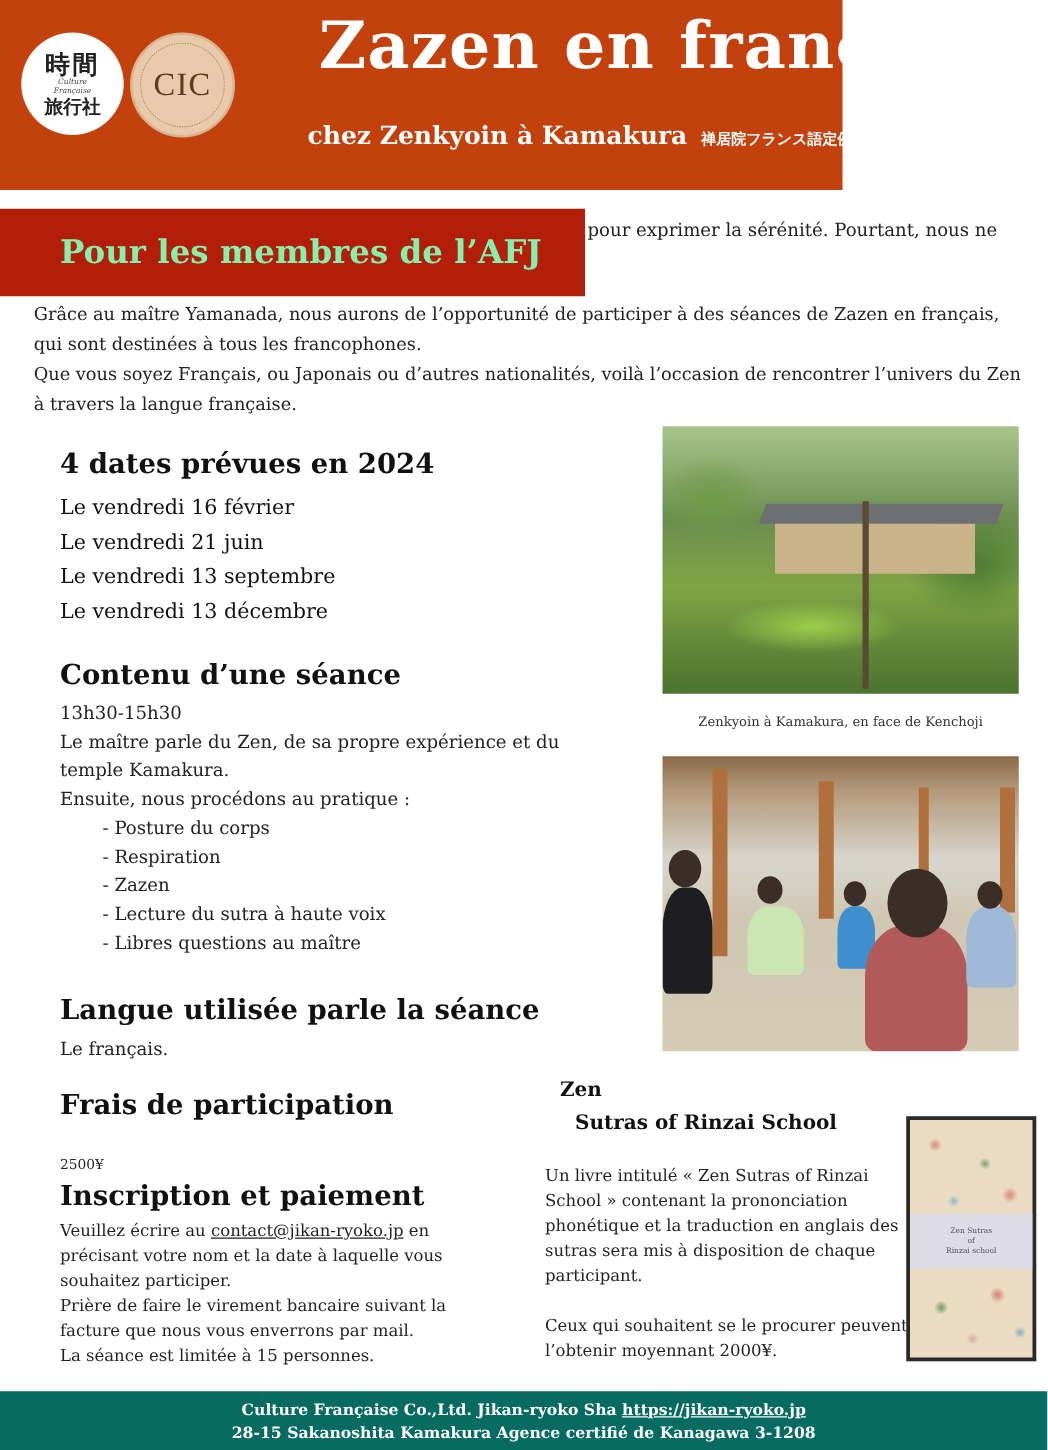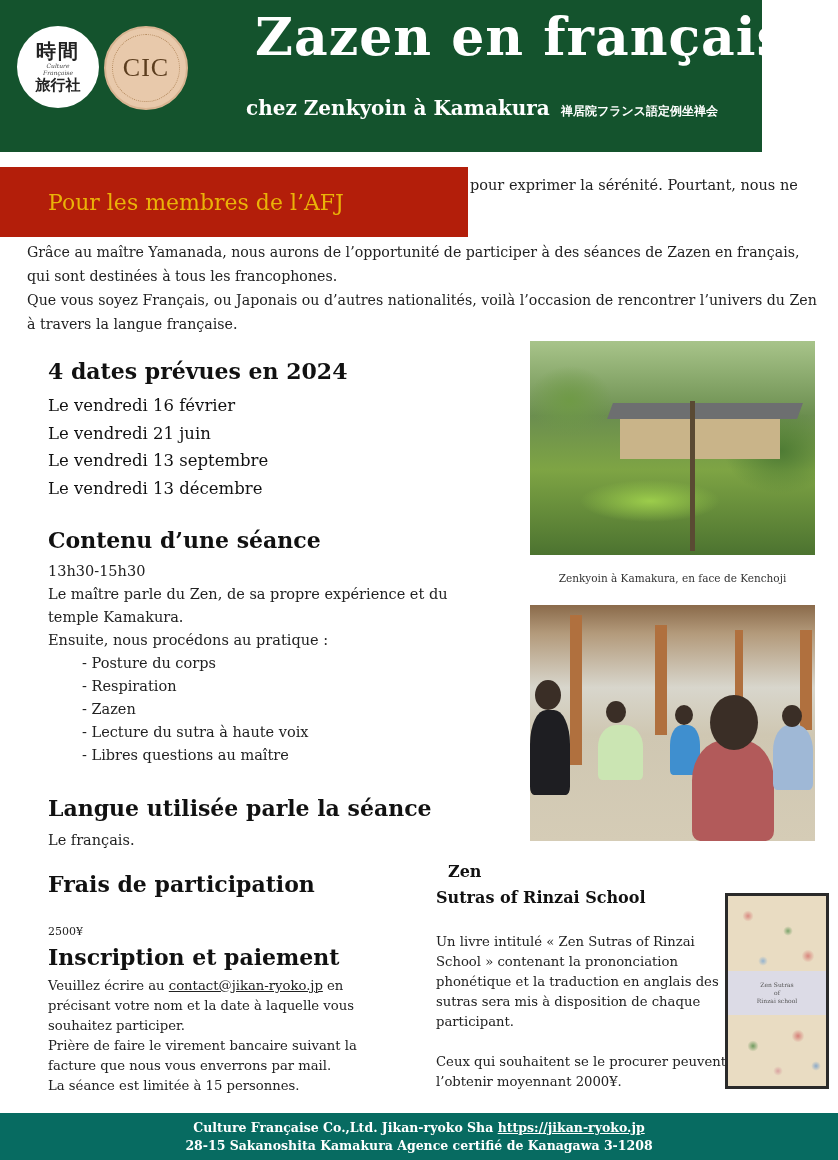--- a/index.html
+++ b/index.html
@@ -1,37 +1,37 @@
 <!DOCTYPE html>
 <html><head>
   <meta charset="utf-8">
   <style>
     * { margin: 0; padding: 0; box-sizing: border-box; }
     html, body { width: 838px; height: 1160px; background: #ffffff; overflow: hidden; }
     body { position: relative; font-family: "DejaVu Serif", "Liberation Serif", serif; color: #1a1a1a; }
 
     
-    .header { position: absolute; left: 0; top: 0; width: 762px; height: 152px; background: #14532d; }
+    .header { position: absolute; left: 0; top: 0; width: 674px; height: 152px; background: #c2410c; }
     .logo { position: absolute; border-radius: 50%; display: flex; align-items: center; justify-content: center; flex-direction: column; }
     .logo-jikan { left: 17px; top: 26px; width: 82px; height: 82px; background: #ffffff; color: #222; }
     .logo-jikan .kanji-top { font-family: "DejaVu Serif", serif; font-size: 20px; font-weight: bold; letter-spacing: 2px; line-height: 22px; }
     .logo-jikan .latin { font-size: 6px; line-height: 7px; color: #444; font-style: italic; }
     .logo-jikan .kanji-bot { font-size: 15px; font-weight: bold; line-height: 18px; }
     .logo-cic { left: 104px; top: 26px; width: 84px; height: 84px; background: #e8c9ab; border: 2px solid #d8b491; color: #5b3d1e; }
     .logo-cic .cic-text { font-family: "Liberation Serif", serif; font-size: 26px; letter-spacing: 1px; }
     .logo-cic .ring { position: absolute; inset: 6px; border-radius: 50%; border: 1px dotted #b48a5e; }
 
     .title { position: absolute; left: 255px; top: 6px; font-family: "DejaVu Serif", serif; font-weight: bold; font-size: 52px; color: #ffffff; letter-spacing: 1px; white-space: nowrap; }
     .subtitle { position: absolute; left: 246px; top: 96px; white-space: nowrap; color: #ffffff; }
     .subtitle .sub-fr { font-family: "DejaVu Serif", serif; font-weight: bold; font-size: 20px; }
     .subtitle .sub-jp { font-family: "DejaVu Sans", sans-serif; font-weight: bold; font-size: 12px; margin-left: 6px; }
 
     
     .banner { position: absolute; left: 0; top: 167px; width: 468px; height: 70px; background: #b31e0a; display: flex; align-items: center; padding-left: 48px; }
-    .banner span { font-family: "DejaVu Serif", serif; font-weight: normal; font-size: 22px; color: #eab308; white-space: nowrap; }
+    .banner span { font-family: "DejaVu Serif", serif; font-weight: bold; font-size: 26px; color: #86efac; white-space: nowrap; }
 
     .intro-partial { position: absolute; left: 470px; top: 172px; width: 340px; font-size: 14.5px; line-height: 26px; color: #222; white-space: nowrap; overflow: hidden; }
     .intro { position: absolute; left: 27px; top: 240px; width: 790px; font-size: 14.2px; line-height: 24px; color: #222; }
     .intro p { margin: 0; }
 
     
     .h2 { position: absolute; left: 48px; font-family: "DejaVu Serif", serif; font-weight: bold; font-size: 22px; color: #111; white-space: nowrap; }
     .dates { position: absolute; left: 48px; top: 392px; }
     .dates div { font-weight: normal; font-size: 16.5px; line-height: 27.5px; color: #111; white-space: nowrap; }
     .txt { position: absolute; left: 48px; font-size: 14.5px; line-height: 23px; color: #222; }
@@ -52,21 +52,21 @@
     .photo-garden .house { position: absolute; left: 90px; top: 78px; width: 160px; height: 40px; background: #c9b489; }
     .photo-garden .trunk { position: absolute; left: 160px; top: 60px; width: 5px; height: 150px; background: #5a4a33; }
     .caption { position: absolute; left: 530px; top: 572px; width: 285px; text-align: center; font-size: 10.5px; color: #333; white-space: nowrap; }
     .photo-hall { left: 530px; top: 605px; width: 285px; height: 236px;
       background: linear-gradient(180deg, #8a6a4a 0%, #b39a7b 12%, #d8d6cc 35%, #cfc7b2 55%, #d5ccb6 100%); }
     .photo-hall .pillar { position: absolute; width: 12px; background: #b0703e; }
     .photo-hall .person { position: absolute; border-radius: 40% 40% 10% 10%; }
     .photo-hall .head { position: absolute; border-radius: 50%; background: #3a2e26; }
 
     .book-h1 { position: absolute; left: 448px; top: 862px; font-weight: bold; font-size: 16px; color: #111; }
-    .book-h2 { position: absolute; left: 436px; top: 888px; font-weight: bold; font-size: 16px; color: #111; white-space: nowrap; }
+    .book-h2 { position: absolute; left: 460px; top: 888px; font-weight: bold; font-size: 16px; color: #111; white-space: nowrap; }
     .book-txt { position: absolute; left: 436px; top: 932px; width: 300px; font-size: 13.2px; line-height: 20px; color: #222; }
     .book-txt p + p { margin-top: 20px; }
     .book-cover { position: absolute; left: 725px; top: 893px; width: 104px; height: 196px; border: 3px solid #2a2a2a; overflow: hidden;
       background:
         radial-gradient(circle 7px at 20px 20px, #d98a82 0%, transparent 80%),
         radial-gradient(circle 6px at 60px 35px, #7aa36a 0%, transparent 80%),
         radial-gradient(circle 8px at 80px 60px, #d9867d 0%, transparent 80%),
         radial-gradient(circle 6px at 35px 65px, #94b3cf 0%, transparent 80%),
         radial-gradient(circle 7px at 25px 150px, #6f9a5e 0%, transparent 80%),
         radial-gradient(circle 8px at 70px 140px, #d67f78 0%, transparent 80%),

